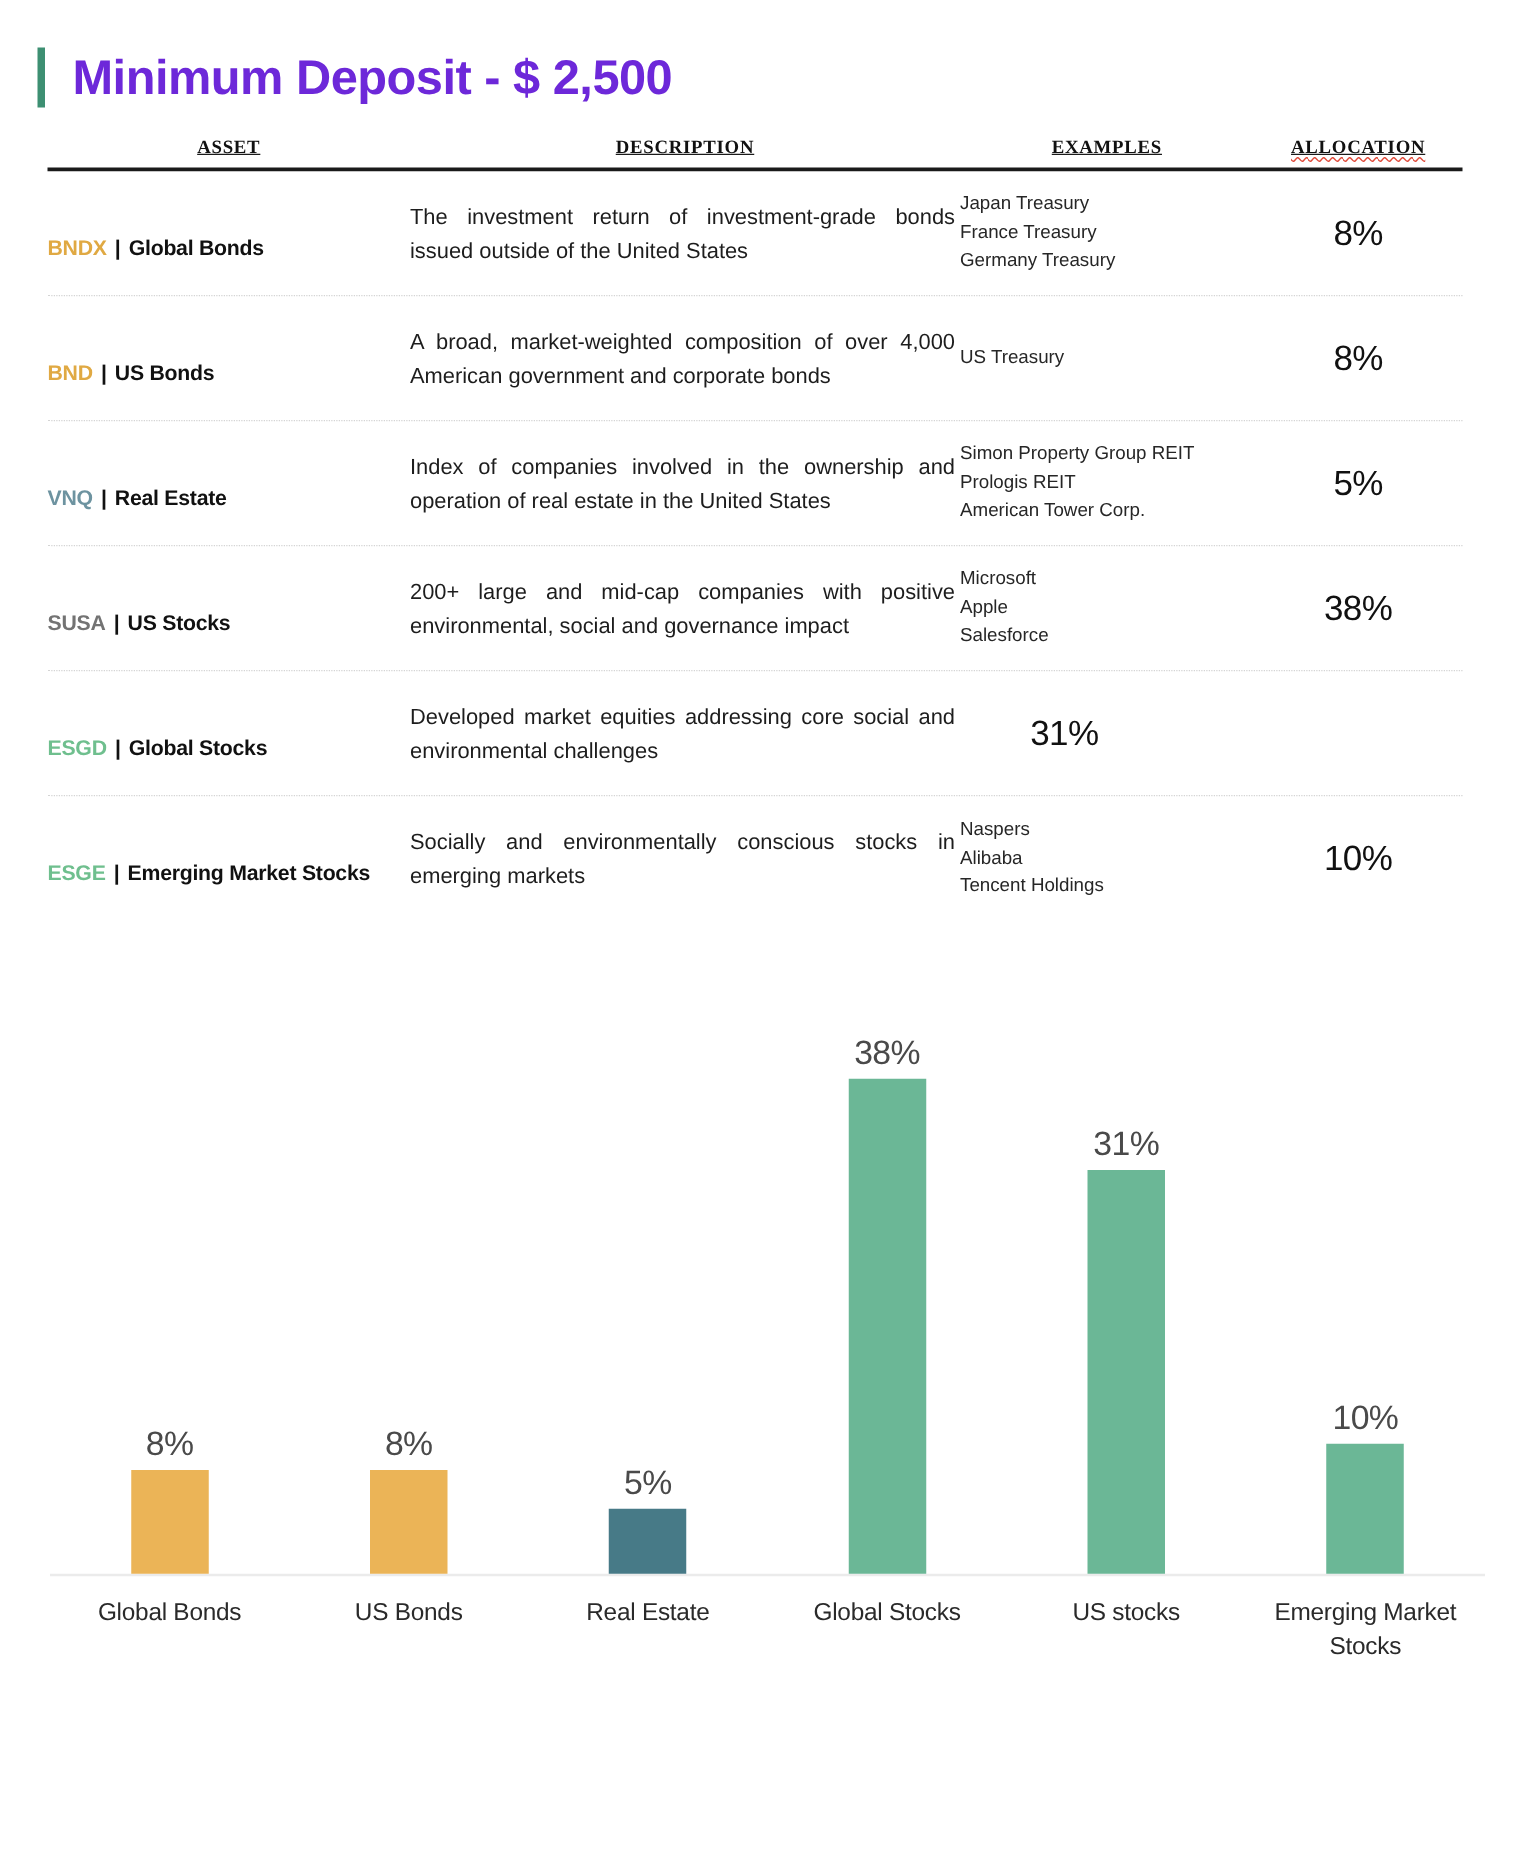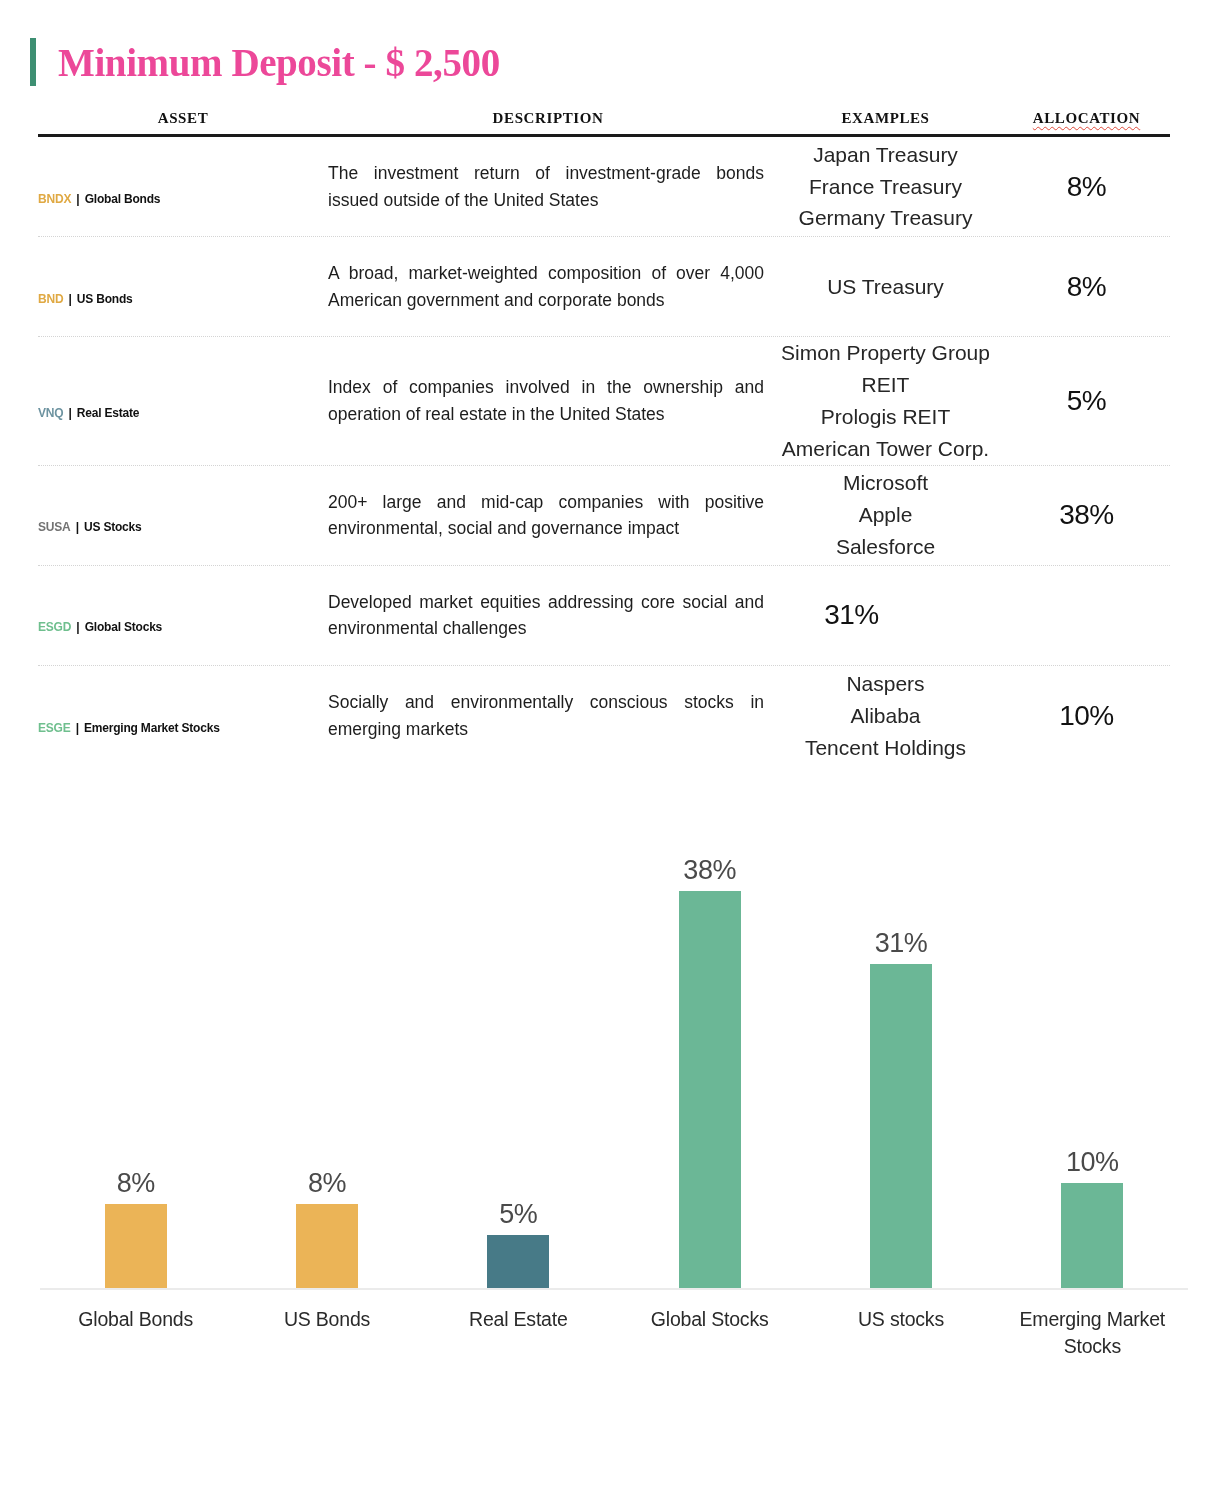--- a/index.html
+++ b/index.html
@@ -29,36 +29,36 @@
     width: 6px;
     height: 48px;
     background: #3D8F72;
     margin-right: 22px;
     flex: 0 0 auto;
   }
   .title-text {
     font-size: 39px;
     font-weight: bold;
     letter-spacing: -0.4px;
-    color: #ec4899;
+    color: #6d28d9;
     line-height: 1;
     white-space: nowrap;
-    font-family: Liberation Serif, serif;
   }
 
   
   .table {
     margin: 14px 58px 0 38px;
     width: 1132px;
   }
   .thead {
     display: flex;
     align-items: center;
     border-bottom: 3px solid #1a1a1a;
     padding-bottom: 7px;
+    text-decoration: underline;
   }
   .th {
     font-family: "Liberation Serif", "DejaVu Serif", serif;
     font-weight: bold;
     font-size: 15px;
     letter-spacing: 0.6px;
     text-align: center;
     color: #111;
   }
   .col-asset      { width: 290px; }
@@ -78,43 +78,42 @@
     display: flex;
     align-items: center;
     border-bottom: 1px dotted #d4d4d4;
     min-height: 100px;
   }
   .trow:last-child { border-bottom: none; }
 
   .cell-asset {
     width: 290px;
     padding-right: 8px;
-    font-size: 12px;
+    font-size: 17px;
     font-weight: bold;
     white-space: nowrap;
     letter-spacing: -0.2px;
     margin-top: 24px;
   }
   .ticker { font-weight: bold; }
   .pipe { color: #111; font-weight: bold; padding: 0 2px; }
   .asset-name { color: #111; font-weight: bold; }
 
   .cell-desc {
     width: 440px;
     font-size: 17.5px;
     line-height: 1.52;
     text-align: justify;
     color: #1d1d1d;
     padding-right: 4px;
   }
   .cell-examples {
     width: 235px;
-    font-size: 21px;
+    font-size: 15px;
     line-height: 1.52;
-    text-align: center;
     color: #262626;
   }
   .cell-allocation {
     width: 167px;
     font-size: 28px;
     text-align: center;
     color: #111;
     letter-spacing: -0.5px;
   }
 

